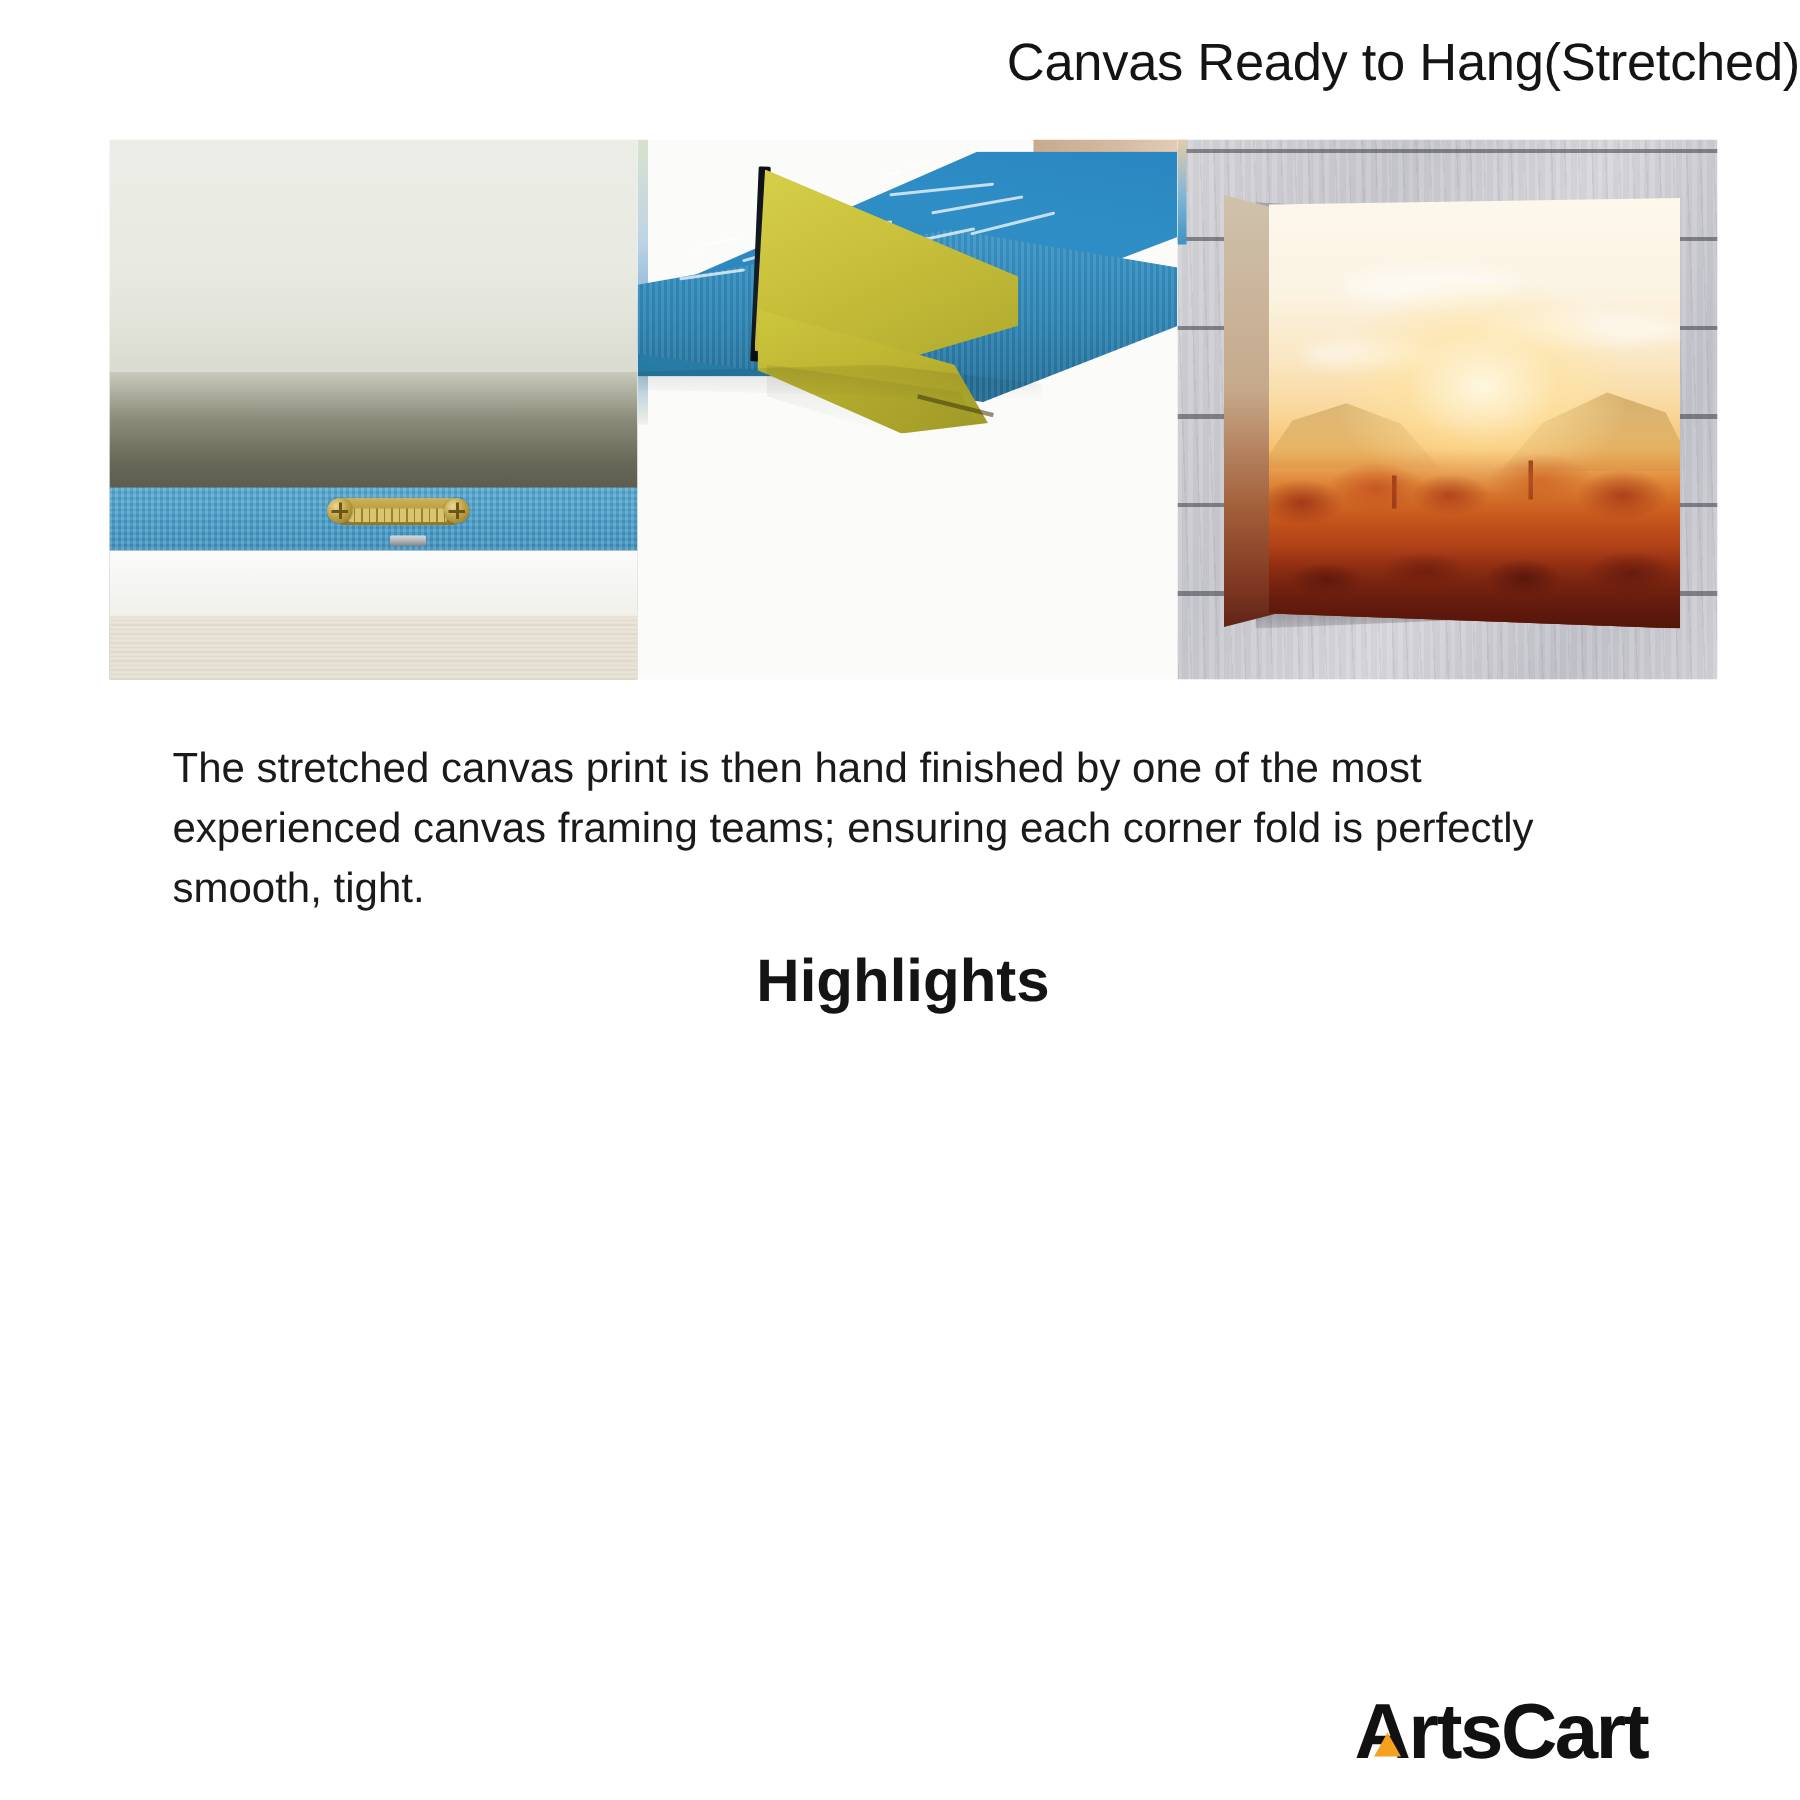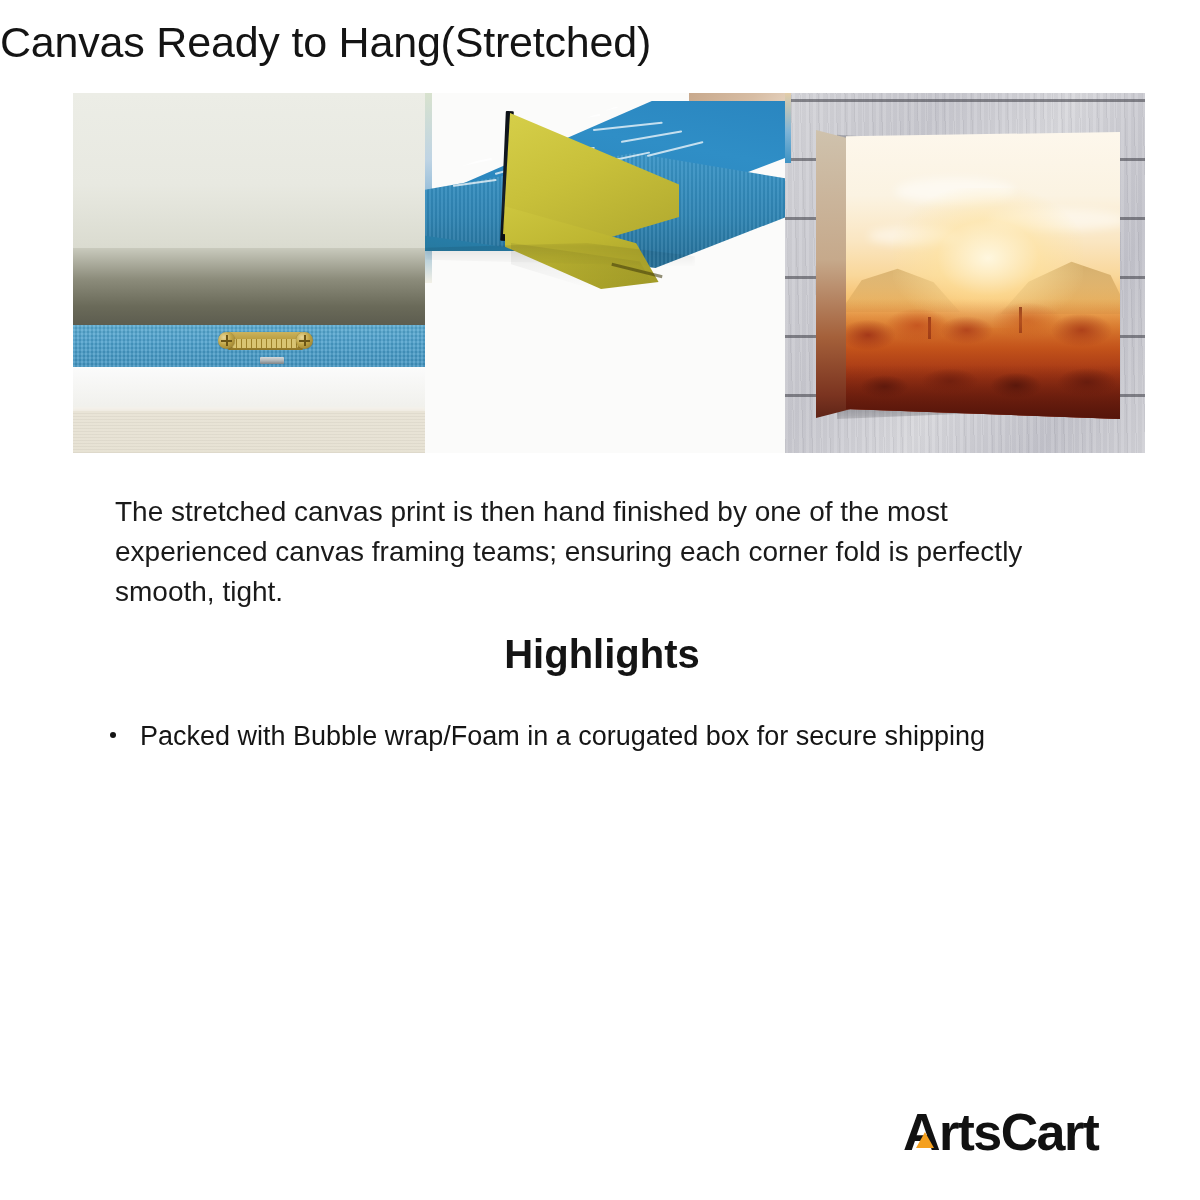--- a/index.html
+++ b/index.html
@@ -9,22 +9,22 @@
     width:1200px; height:1200px;
     font-family:"Liberation Sans", sans-serif;
     color:#121212;
     overflow:hidden;
     position:relative;
   }
 
   
   .page-title {
     position:absolute; left:0; top:16px; width:1200px;
-    text-align:left;
-    font-size:43px; line-height:52px;
+    text-align:right;
+    font-size:35px; line-height:52px;
     font-weight:400;
     letter-spacing:-0.2px;
     color:#141414;
     white-space:nowrap;
   }
 
   
   .image-strip {
     position:absolute; left:73px; top:93px;
     width:1072px; height:360px;
@@ -304,21 +304,21 @@
   
   .bullet.condensed {
     font-family:"Liberation Sans Narrow","Liberation Sans", sans-serif;
     font-stretch:condensed;
     font-size:28px;
     letter-spacing:-0.35px;
   }
 
   
   .logo {
-    position:absolute; left:903px; top:1106px;
+    position:absolute; left:903px; top:1129px;
     height:52px;
     display:flex; align-items:center;
   }
   .logo-text {
     position:relative;
     font-size:52px;
     line-height:52px;
     font-weight:700;
     letter-spacing:-1.6px;
     color:#111111;
@@ -409,22 +409,18 @@
 
 </div>
 
 <p class="lead">The stretched canvas print is then hand finished by one of the most experienced canvas framing teams; ensuring each corner fold is perfectly smooth, tight.</p>
 
 <h2 class="highlights-heading">
   <span class="inner">Highlights</span>
 </h2>
 
 <ul class="bullets">
-  <li class="bullet">
-    <span class="dot"></span>
-    <span>Packed with Bubble wrap/Foam in a corugated box for secure shipping</span>
-  </li>
 </ul>
 
 <div class="logo">
   <span class="logo-text">ArtsCart</span>
   <span class="logo-tri"></span>
 </div>
 
 </body></html>

